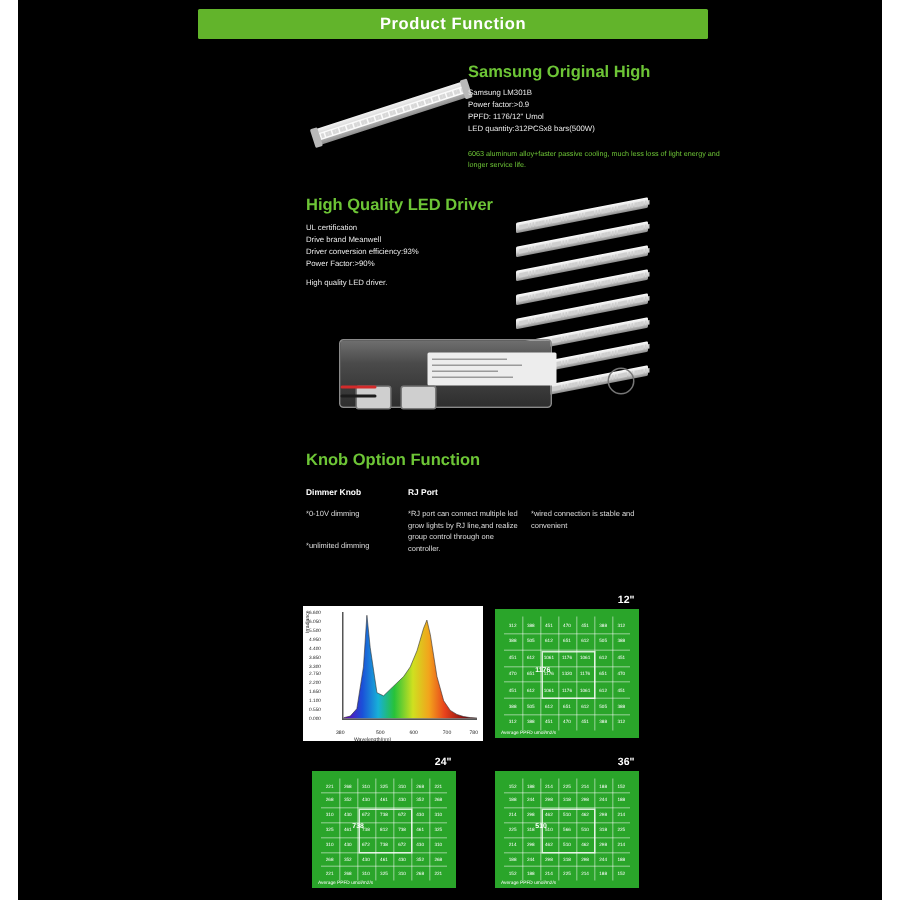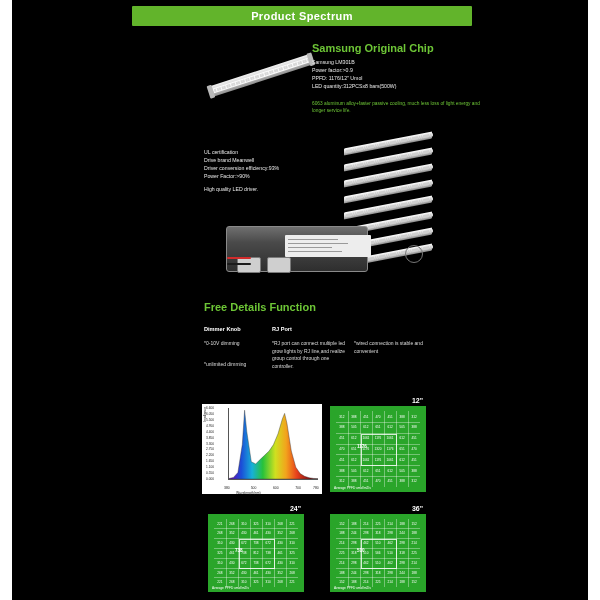--- a/index.html
+++ b/index.html
@@ -90,21 +90,21 @@
   .pad .core{position:absolute;left:30%;top:30%;width:40%;height:40%;border:1px solid rgba(255,255,255,.8);}
 </style>
 </head>
 <body>
 
 <div id="page">
   <div class="sheet">
 
     <div class="hdr">
       <div class="hdr-bar"></div>
-      <div class="hdr-txt">Product Spectrum</div>
+      <div class="hdr-txt">Product Function</div>
     </div>
 
     <div class="ledbar">
       <div class="body"></div>
       <div class="strip" id="stripA">
           <i style="left: 1px;"></i>
           <i style="left: 3.5px;"></i>
           <i style="left: 6px;"></i>
           <i style="left: 8.5px;"></i>
           <i style="left: 11px;"></i>
@@ -141,29 +141,30 @@
           <i style="left: 88.5px;"></i>
           <i style="left: 91px;"></i>
           <i style="left: 93.5px;"></i>
           <i style="left: 96px;"></i>
           <i style="left: 98.5px;"></i>
         </div>
       <div class="cap" style="left:-2px;"></div>
       <div class="cap" style="left:103px;"></div>
     </div>
 
-    <div class="s1-title grn t-title">Samsung Original Chip</div>
+    <div class="s1-title grn t-title">Samsung Original High</div>
     <div class="s1-list tiny">
       <div>Samsung LM301B</div>
       <div>Power factor:&gt;0.9</div>
       <div>PPFD: 1176/12" Umol</div>
       <div>LED quantity:312PCSx8 bars(500W)</div>
     </div>
     <div class="s1-note">6063 aluminum alloy+faster passive cooling, much less loss of light energy and longer service life.</div>
 
+    <div class="s2-title grn t-title">High Quality LED Driver</div>
     <div class="s2-list tiny">
       <div>UL certification</div>
       <div>Drive brand Meanwell</div>
       <div>Driver conversion efficiency:93%</div>
       <div>Power Factor:&gt;90%</div>
     </div>
     <div class="s2-sub tiny">High quality LED driver.</div>
 
     <div class="panel" id="panelGrid">
         <div class="bar" style="top: 0px;">
@@ -513,21 +514,21 @@
           <div class="ln" style="top:16px;width:54px;"></div>
           <div class="seal"></div>
         </div>
         <div class="port" style="left:10px;"></div>
         <div class="port" style="left:40px;"></div>
         <div class="wire"></div>
         <div class="wire2"></div>
       </div>
     </div>
 
-    <div class="s3-title grn t-title">Free Details Function</div>
+    <div class="s3-title grn t-title">Knob Option Function</div>
     <div class="s3-h1 col-h">Dimmer Knob</div>
     <div class="s3-h2 col-h">RJ Port</div>
     <div class="s3-c1 tiny2">*0-10V dimming</div>
     <div class="s3-c1b tiny2">*unlimited dimming</div>
     <div class="s3-c2 tiny2">*RJ port can connect multiple led grow lights by RJ line,and realize group control through one controller.</div>
     <div class="s3-c3 tiny2">*wired connection is stable and convenient</div>
 
 
     <div class="chart">
       <div class="ylab">Irradiance</div>

